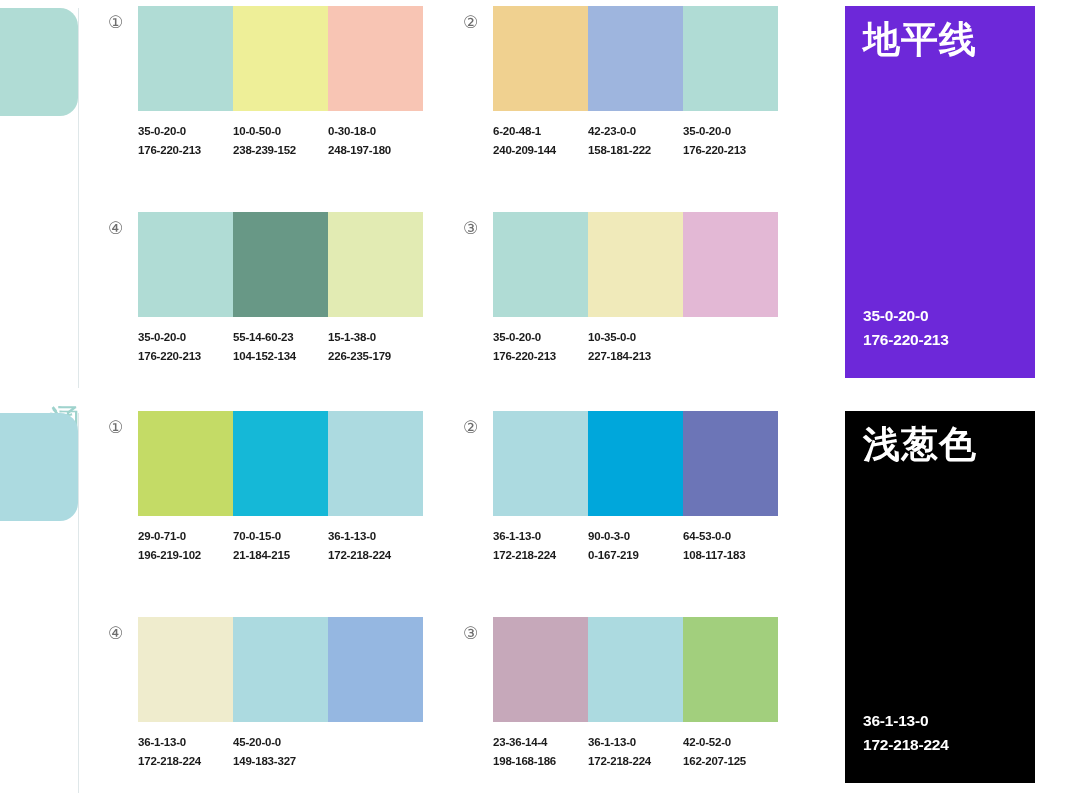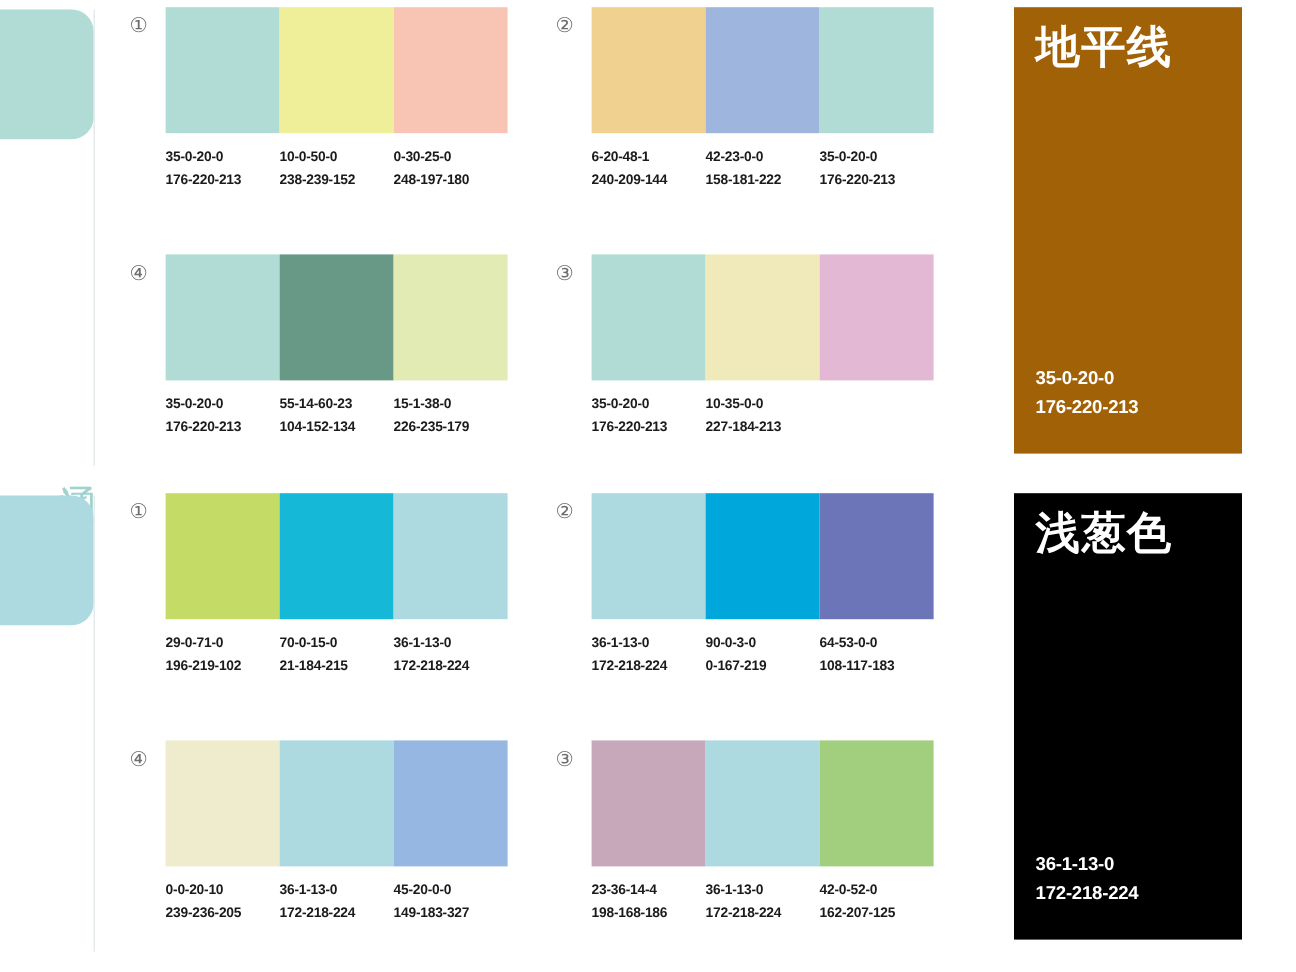--- a/index.html
+++ b/index.html
@@ -167,21 +167,21 @@
       <div class="code-row">
         <div class="code-cell">
           <span class="cmyk">35-0-20-0</span>
           <span class="rgb">176-220-213</span>
         </div>
         <div class="code-cell">
           <span class="cmyk">10-0-50-0</span>
           <span class="rgb">238-239-152</span>
         </div>
         <div class="code-cell">
-          <span class="cmyk">0-30-25-0</span>
+          <span class="cmyk">0-30-18-0</span>
           <span class="rgb">248-197-180</span>
         </div>
       </div>
     </div>
 
     <div class="palette pal-c1 pal-r0">
       <div class="pal-index">②</div>
       <div class="swatch-row">
         <div class="swatch" style="background: rgb(240, 209, 144);"></div>
         <div class="swatch" style="background: rgb(158, 181, 222);"></div>
@@ -238,21 +238,21 @@
           <span class="cmyk">35-0-20-0</span>
           <span class="rgb">176-220-213</span>
         </div>
         <div class="code-cell">
           <span class="cmyk">10-35-0-0</span>
           <span class="rgb">227-184-213</span>
         </div>
       </div>
     </div>
 
-    <div class="feature" style="background: #a16207;">
+    <div class="feature" style="background: #6d28d9;">
       <div class="feature-title">地平线</div>
       <div class="feature-codes">
         <span>35-0-20-0</span>
         <span>176-220-213</span>
       </div>
     </div>
   </div>
 
   <div class="section section-bottom">
 
@@ -307,24 +307,20 @@
     </div>
 
     <div class="palette pal-c0 pal-r1">
       <div class="pal-index">④</div>
       <div class="swatch-row">
         <div class="swatch" style="background: rgb(239, 236, 205);"></div>
         <div class="swatch" style="background: rgb(172, 218, 224);"></div>
         <div class="swatch" style="background: rgb(149, 183, 225);"></div>
       </div>
       <div class="code-row">
-        <div class="code-cell">
-          <span class="cmyk">0-0-20-10</span>
-          <span class="rgb">239-236-205</span>
-        </div>
         <div class="code-cell">
           <span class="cmyk">36-1-13-0</span>
           <span class="rgb">172-218-224</span>
         </div>
         <div class="code-cell">
           <span class="cmyk">45-20-0-0</span>
           <span class="rgb">149-183-327</span>
         </div>
       </div>
     </div>

